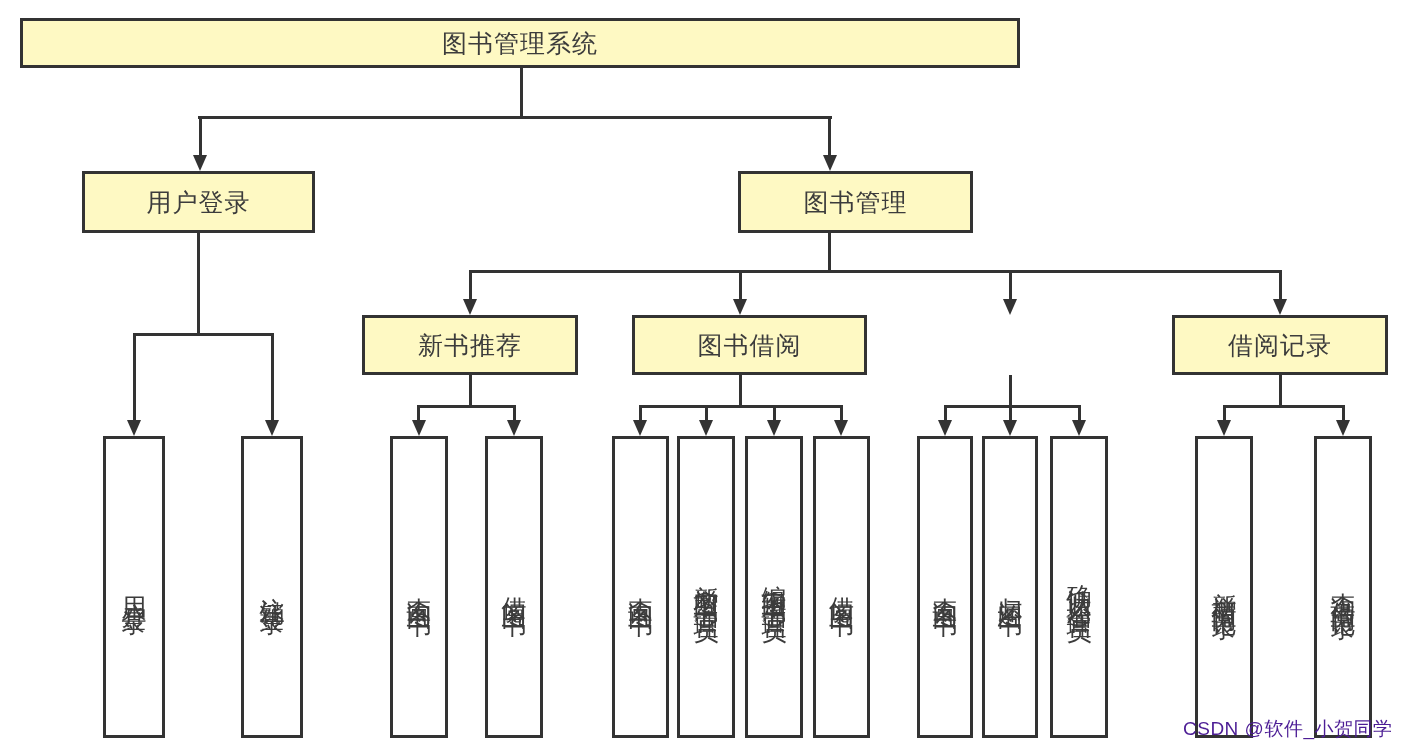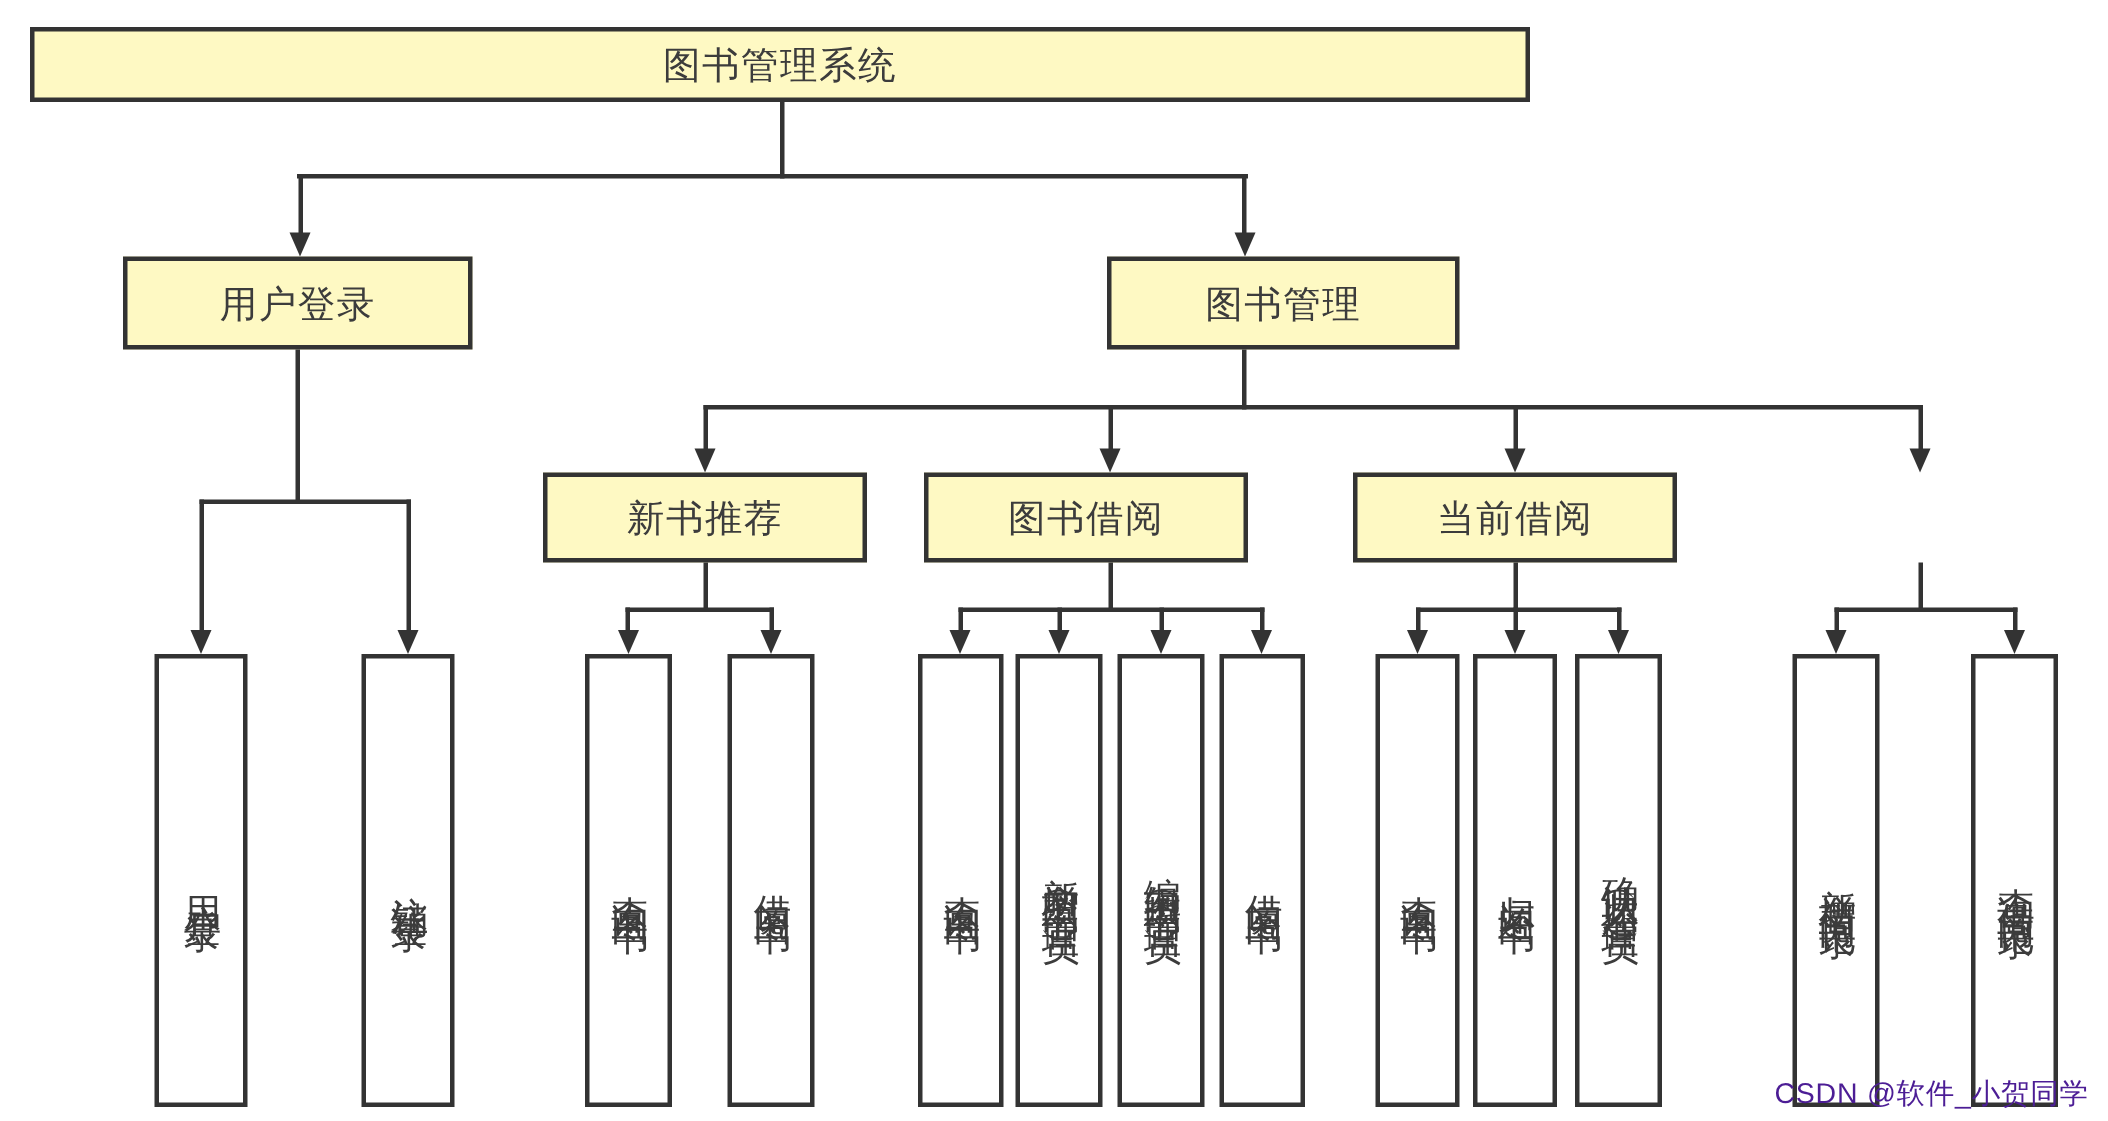--- a/index.html
+++ b/index.html
@@ -100,25 +100,25 @@
   <div class="vl" style="left:739px;top:270px;height:30px"></div>
   <div class="arrow" style="left:733px;top:299px"></div>
   <div class="vl" style="left:1009px;top:270px;height:30px"></div>
   <div class="arrow" style="left:1003px;top:299px"></div>
   <div class="vl" style="left:1279px;top:270px;height:30px"></div>
   <div class="arrow" style="left:1273px;top:299px"></div>
 
   <div class="box" style="left:362px;top:315px;width:216px;height:60px">
     <span>新书推荐</span>
   </div>
-  <div class="box" style="left:616px;top:315px;width:216px;height:60px">
+  <div class="box" style="left:632px;top:315px;width:235px;height:60px">
     <span>图书借阅</span>
   </div>
-  <div class="box" style="left:902px;top:315px;width:216px;height:60px">
-    <span>当前借阅</span>
+  <div class="box" style="left:1172px;top:315px;width:216px;height:60px">
+    <span>借阅记录</span>
   </div>
 
   <div class="vl" style="left:469px;top:375px;height:33px"></div>
   <div class="hl" style="left:417px;top:405px;width:99px"></div>
   <div class="vl" style="left:417px;top:405px;height:17px"></div>
   <div class="arrow" style="left:412px;top:420px"></div>
   <div class="vl" style="left:513px;top:405px;height:17px"></div>
   <div class="arrow" style="left:507px;top:420px"></div>
 
   <div class="vl" style="left:739px;top:375px;height:33px"></div>

